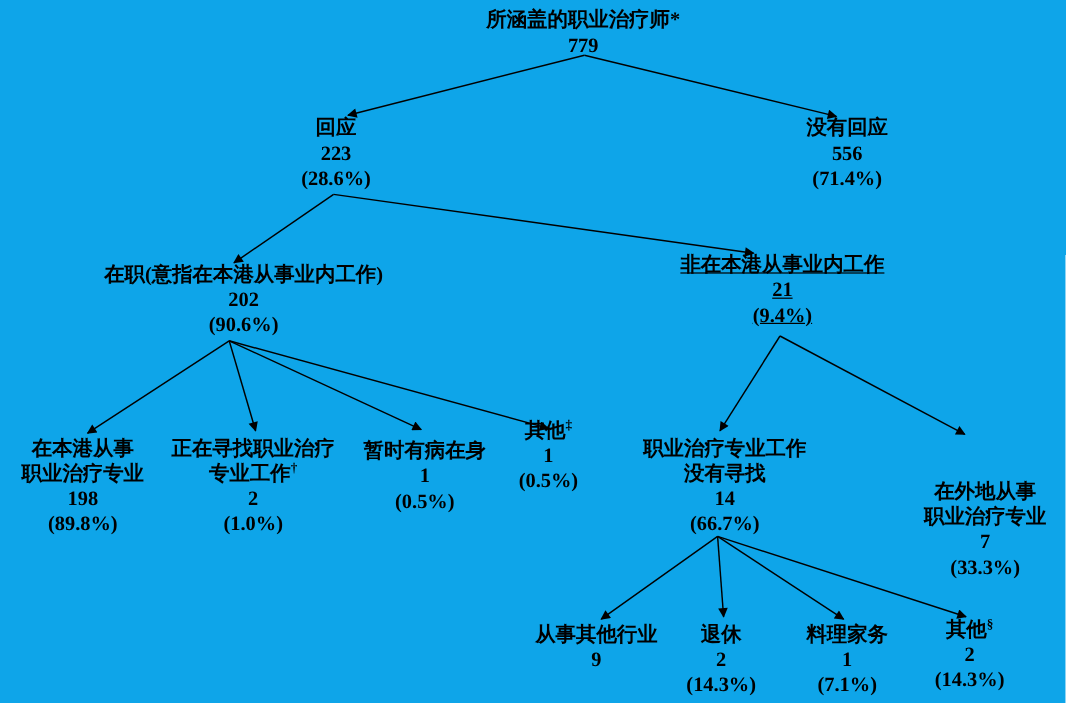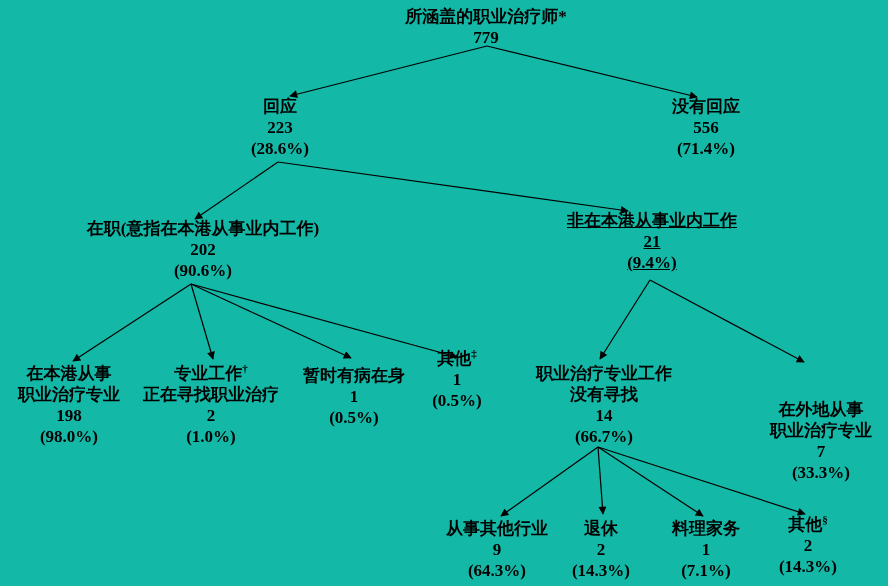--- a/index.html
+++ b/index.html
@@ -1,20 +1,20 @@
 <!DOCTYPE html>
 <html><head>
 <meta charset="utf-8">
 <style>
   html, body { margin: 0; padding: 0; background: #ffffff; }
   .canvas {
     position: relative;
     width: 888px;
     height: 586px;
-    background: #14b8a6;
+    background: #0ea5e9;
     font-family: "Liberation Serif", "DejaVu Serif", serif;
     color: #000000;
     overflow: hidden;
   }
   .connectors {
     position: absolute;
     left: 0; top: 0;
     width: 888px; height: 586px;
   }
   .connectors line { stroke: #000000; stroke-width: 1.2; }
@@ -82,26 +82,26 @@
   <div class="node" style="left:652px; top:210px;text-decoration:underline;">
     <div>非在本港从事业内工作</div>
     <div>21</div>
     <div>(9.4%)</div>
   </div>
 
   <div class="node" style="left:69px; top:363px;">
     <div>在本港从事</div>
     <div>职业治疗专业</div>
     <div>198</div>
-    <div>(98.0%)</div>
+    <div>(89.8%)</div>
   </div>
 
   <div class="node" style="left:211px; top:363px;">
+    <div>正在寻找职业治疗</div>
     <div><span>专业工作</span><sup>†</sup></div>
-    <div>正在寻找职业治疗</div>
     <div>2</div>
     <div>(1.0%)</div>
   </div>
 
   <div class="node" style="left:354px; top:365px;">
     <div>暂时有病在身</div>
     <div>1</div>
     <div>(0.5%)</div>
   </div>
 
@@ -121,21 +121,20 @@
   <div class="node" style="left:821px; top:367px;margin-top:32px;">
     <div>在外地从事</div>
     <div>职业治疗专业</div>
     <div>7</div>
     <div>(33.3%)</div>
   </div>
 
   <div class="node" style="left:497px; top:518px;">
     <div>从事其他行业</div>
     <div>9</div>
-    <div>(64.3%)</div>
   </div>
 
   <div class="node" style="left:601px; top:518px;">
     <div>退休</div>
     <div>2</div>
     <div>(14.3%)</div>
   </div>
 
   <div class="node" style="left:706px; top:518px;">
     <div>料理家务</div>

